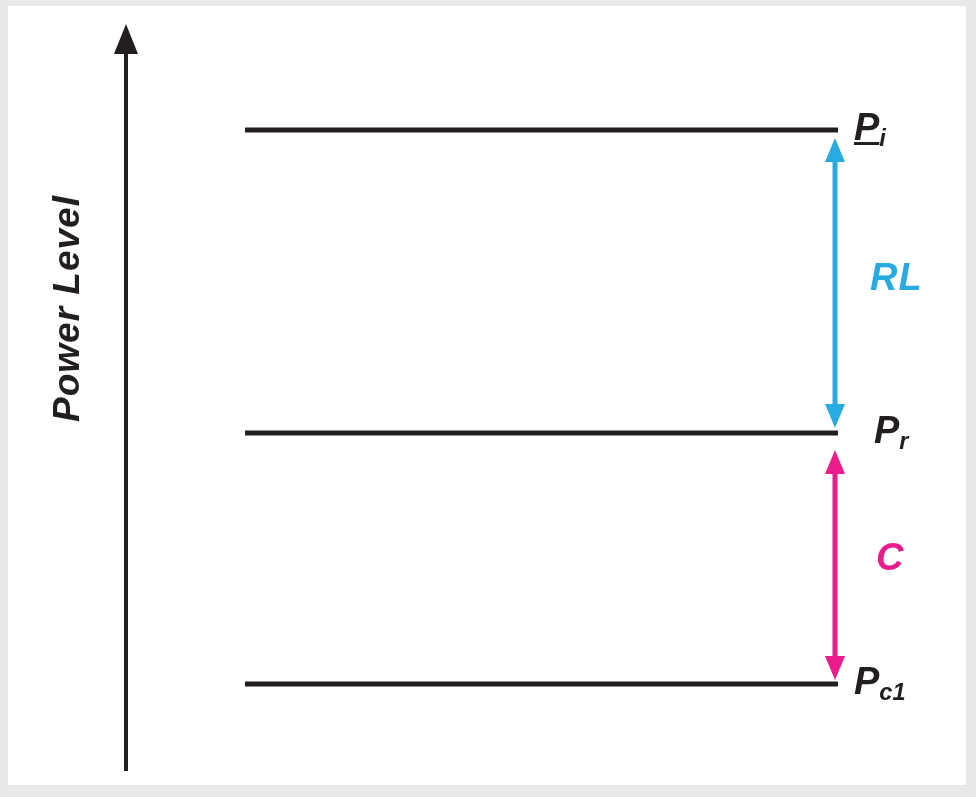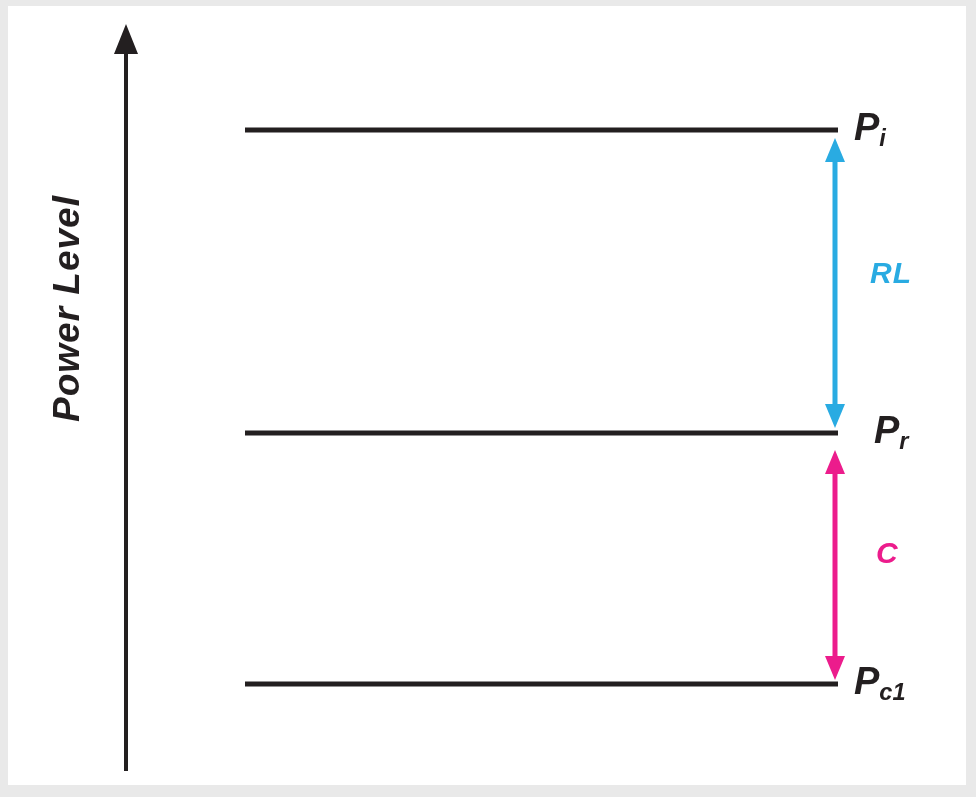--- a/index.html
+++ b/index.html
@@ -40,21 +40,21 @@
   }
   .level-label {
     font-size: 38px;
   }
   .level-label sub {
     font-size: 0.62em;
     line-height: 0;
     vertical-align: -0.25em;
   }
   .arrow-label {
-    font-size: 30px;
+    font-size: 38px;
     letter-spacing: 1px;
   }
   .axis-label {
     font-size: 37px;
     width: 360px;
     text-align: center;
     left: -122px;
     top: 284px;
     transform: rotate(-90deg);
     letter-spacing: 1px;
@@ -85,21 +85,21 @@
 
       <g>
         <line x1="827" y1="462" x2="827" y2="656" stroke-width="5" stroke="#ec1c8c"></line>
         <polygon points="827,444 817,468 837,468" fill="#ec1c8c"></polygon>
         <polygon points="827,674 817,650 837,650" fill="#ec1c8c"></polygon>
       </g>
     </svg>
 
     <div class="label axis-label">Power Level</div>
 
-    <div class="label level-label" style="left:846px; top:102px;">
+    <div class="label level-label" style="left:846px; top:102px;text-decoration:underline;">
       <span>P</span><sub>i</sub>
     </div>
     <div class="label level-label" style="left:846px; top:405px;margin-left:20px;">
       <span>P</span><sub>r</sub>
     </div>
     <div class="label level-label" style="left:846px; top:656px;">
       <span>P</span><sub>c1</sub>
     </div>
 
     <div class="label arrow-label" style="left: 862px; top: 252px; color: rgb(41, 171, 226);">RL</div>

